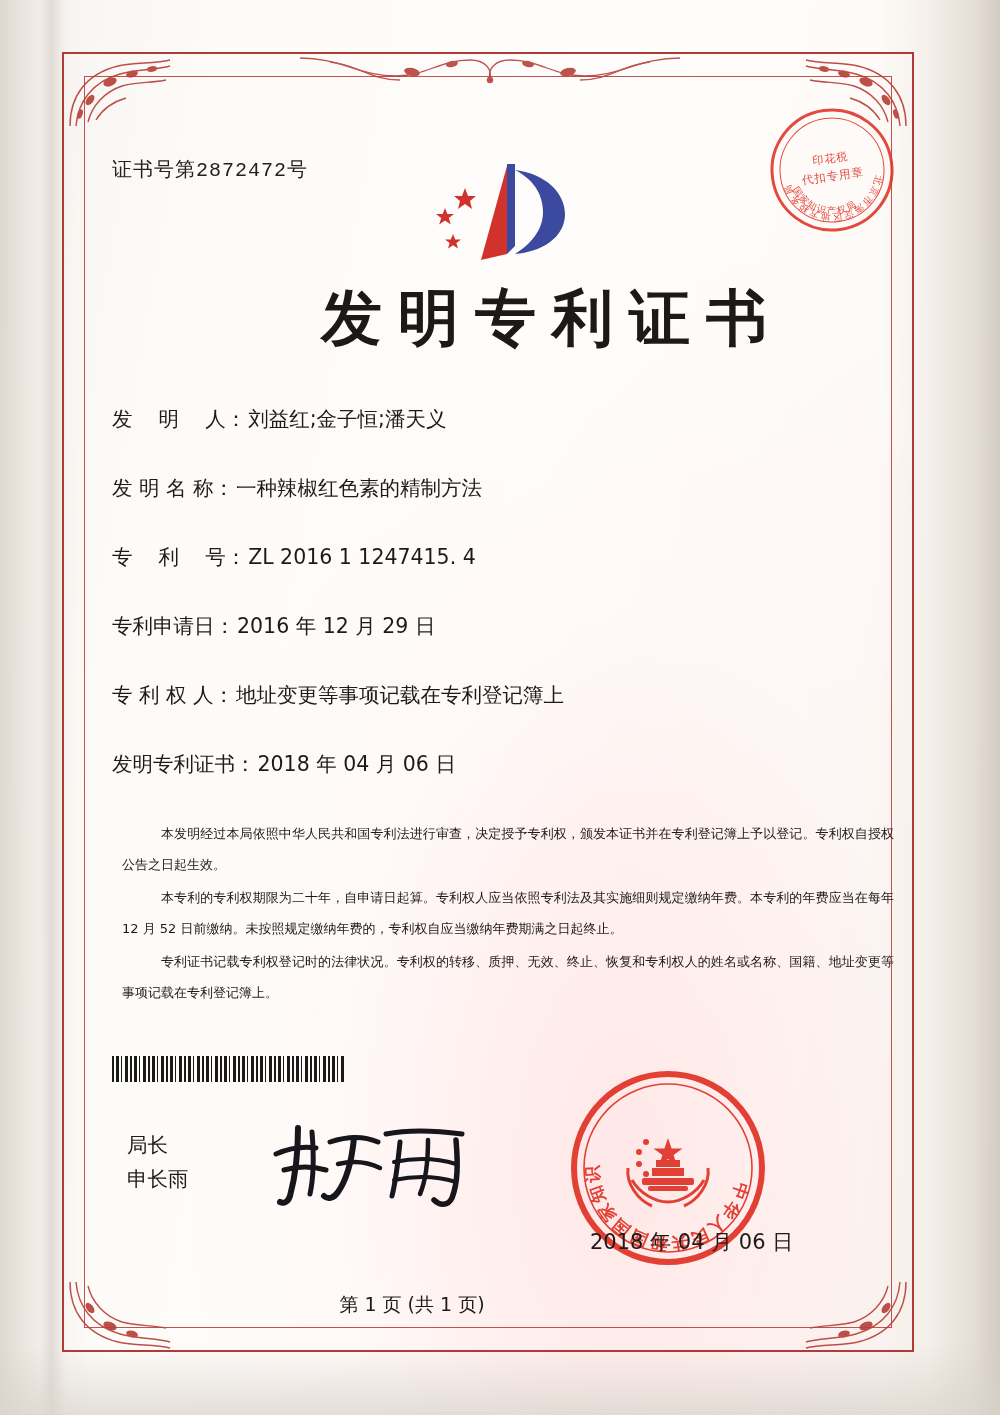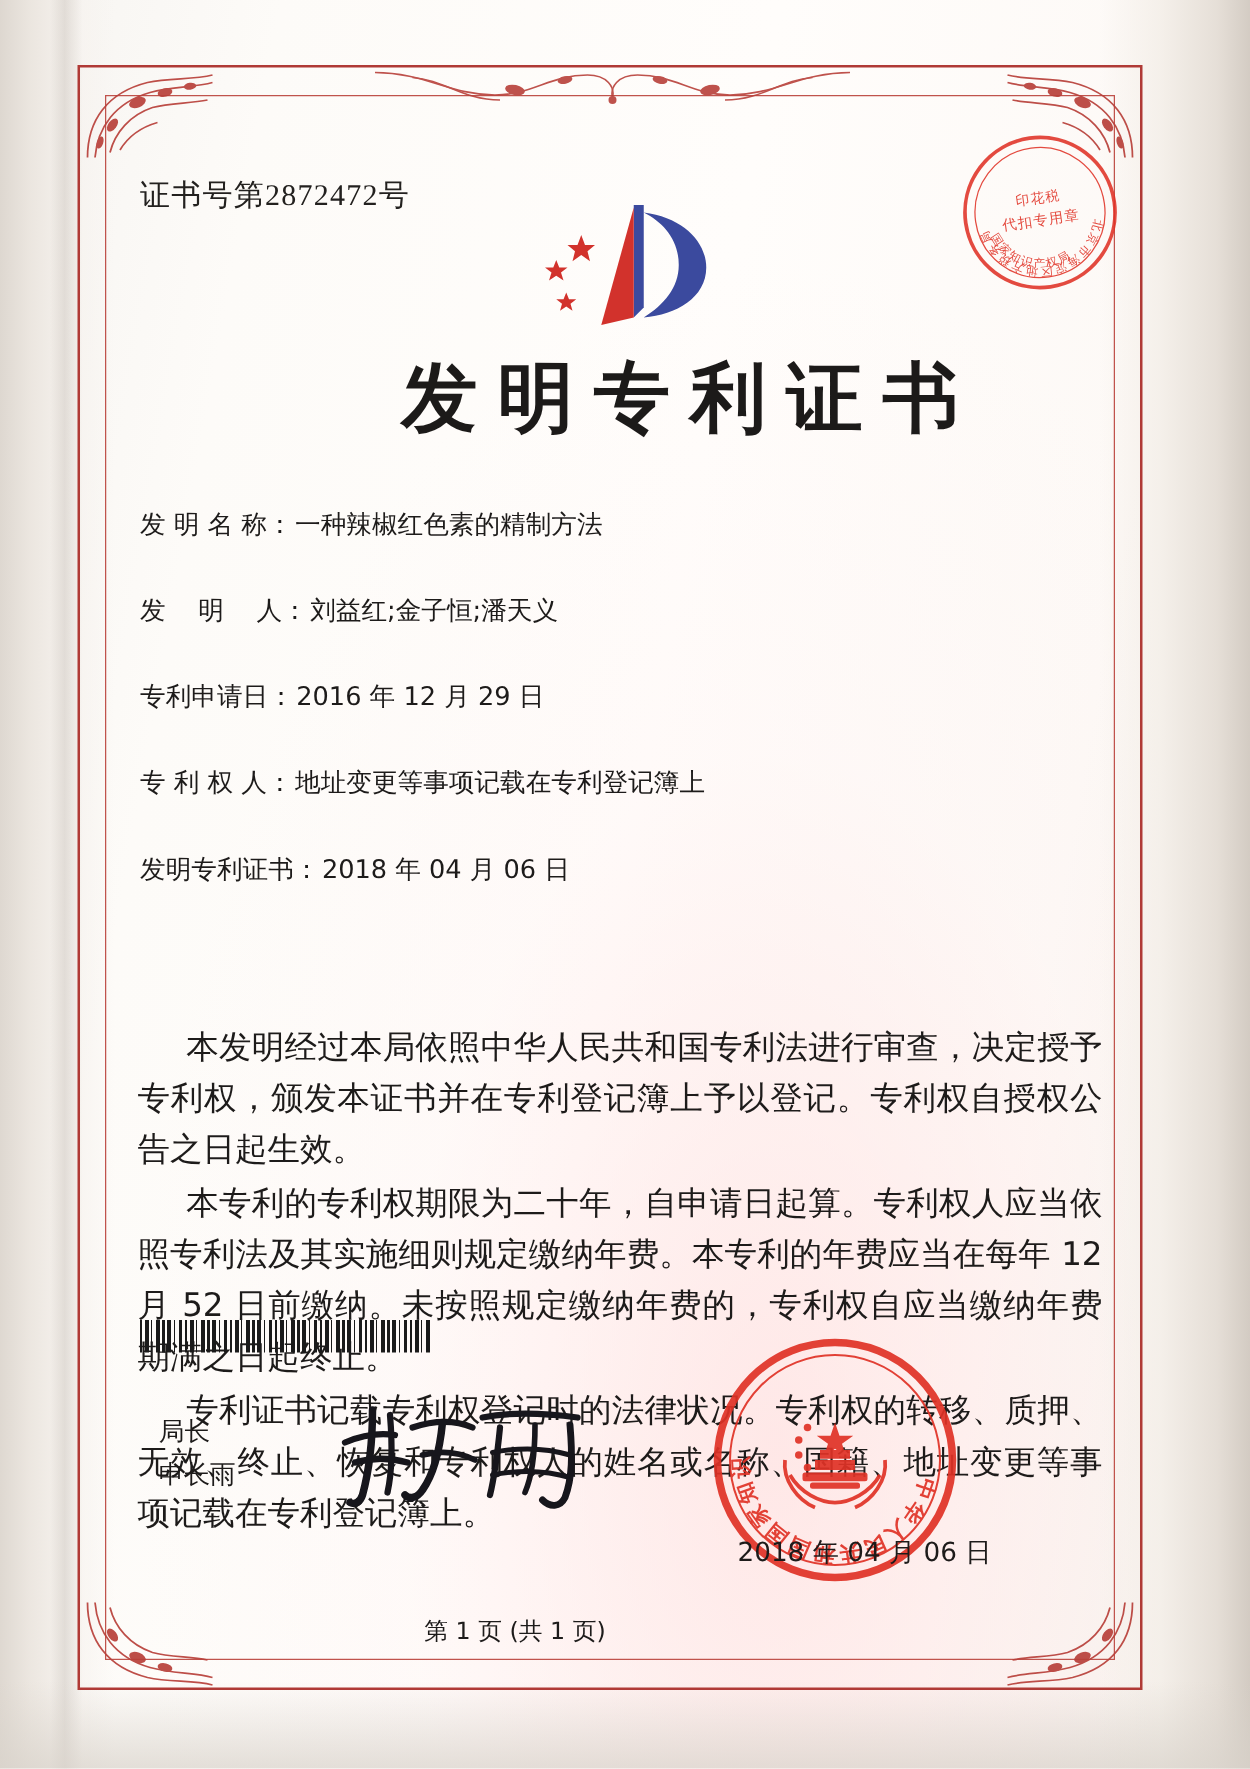--- a/index.html
+++ b/index.html
@@ -80,23 +80,23 @@
     left: 300px; top: 50px;
     width: 380px; height: 44px;
     color: #b8403a;
     opacity: .9;
   }
   .top-flourish svg { display:block; width:100%; height:100%; }
 
   
   .cert-no {
     position: absolute;
-    left: 112px; top: 140px;
-    font-family: Liberation Serif, serif;
-    font-size: 24px;
+    left: 112px; top: 156px;
+    font-family: Liberation Mono, monospace;
+    font-size: 20px;
     color: #23211f;
     letter-spacing: 1px;
   }
 
   .logo {
     position: absolute;
     left: 415px; top: 150px;
     width: 180px; height: 130px;
   }
   .logo svg { display: block; width: 100%; height: 100%; }
@@ -133,24 +133,24 @@
     font-size: 20.5px;
   }
   .field-value {
     font-size: 20.5px;
     margin-left: 2px;
   }
 
   
   .body-text {
     position: absolute;
-    left: 110px; top: 818px;
+    left: 122px; top: 818px;
     width: 772px;
-    font-size: 26px;
-    line-height: 41px;
+    font-size: 13px;
+    line-height: 31px;
     color: #1d1b1a;
     text-align: justify;
   }
   .body-text p {
     margin: 0 0 2px 0;
     text-indent: 39px;
   }
 
   
   .barcode {
@@ -324,26 +324,30 @@
         <polygon points="30,58 32.4,64 39,64 33.8,68 35.8,74.4 30,70.6 24.2,74.4 26.2,68 21,64 27.6,64"></polygon>
         <polygon points="38,84 40.2,89.4 46,89.4 41.4,93 43,98.6 38,95.2 33,98.6 34.6,93 30,89.4 35.8,89.4"></polygon>
       </g>
     </svg>
   </div>
 
   <div class="title">发明专利证书</div>
 
   <div class="fields">
     <div class="field-row">
+      <span class="field-label">发    明    人：</span>
+      <span class="field-value">刘益红;金子恒;潘天义</span>
+    </div>
+    <div class="field-row">
       <span class="field-label">发 明 名 称：</span>
       <span class="field-value">一种辣椒红色素的精制方法</span>
     </div>
     <div class="field-row">
-      <span class="field-label">发    明    人：</span>
-      <span class="field-value">刘益红;金子恒;潘天义</span>
+      <span class="field-label">专    利    号：</span>
+      <span class="field-value">ZL 2016 1 1247415. 4</span>
     </div>
     <div class="field-row">
       <span class="field-label">专利申请日：</span>
       <span class="field-value">2016 年 12 月 29 日</span>
     </div>
     <div class="field-row">
       <span class="field-label">专 利 权 人：</span>
       <span class="field-value">地址变更等事项记载在专利登记簿上</span>
     </div>
     <div class="field-row">

